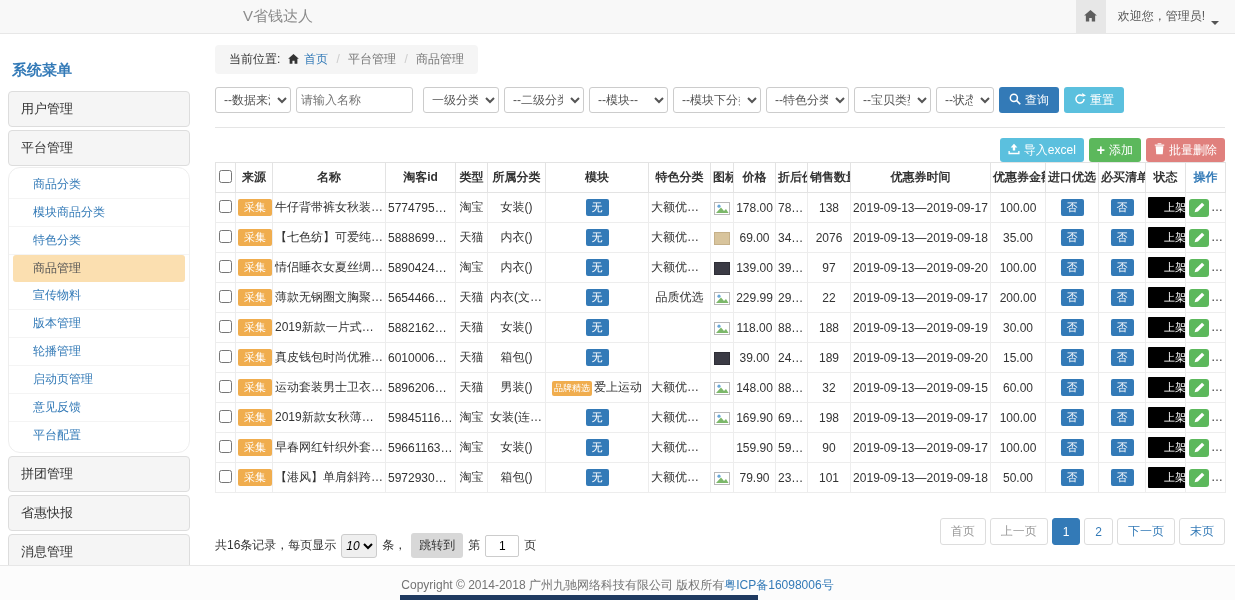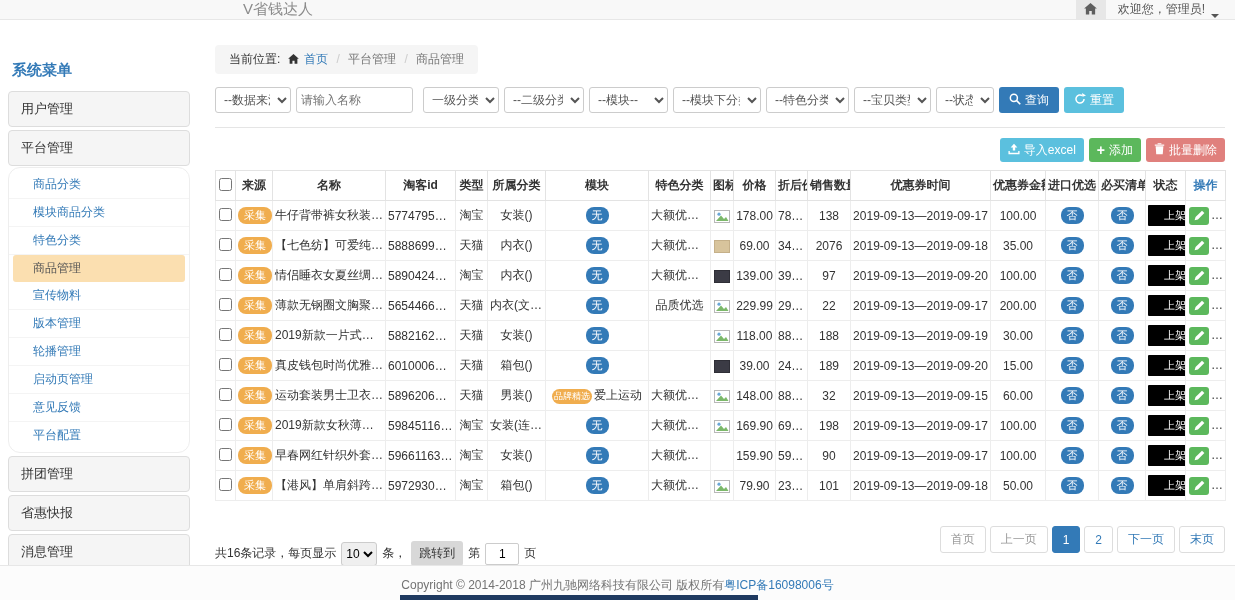--- a/index.html
+++ b/index.html
@@ -1,20 +1,20 @@
 <!DOCTYPE html>
 <html><head>
 <meta charset="utf-8">
 <style>
   * { margin:0; padding:0; box-sizing:border-box; }
   body { font-family:"Liberation Sans","DejaVu Sans",sans-serif; background:#fff; }
   .page { position:relative; width:1235px; height:600px; background:#fff; overflow:hidden; }
 
   
-  .topbar { position:absolute; top:0; left:0; right:0; height:20px; background:#f8f8f8;
+  .topbar { position:absolute; top:0; left:0; right:0; height:34px; background:#f8f8f8;
             border-bottom:1px solid #e7e7e7; display:flex; align-items:center; }
   .brand { margin-left:243px; color:#8b8b8b; font-size:15px; }
   .topbar-right { margin-left:auto; display:flex; align-items:center; height:100%; }
   .home-box { width:30px; height:100%; background:#e7e7e7; display:flex; align-items:center; justify-content:center; cursor:pointer; }
   .user-menu { padding:0 16px 0 12px; font-size:12px; color:#555; display:flex; align-items:flex-end; gap:6px; cursor:pointer; }
   .caret { width:0; height:0; border-left:4px solid transparent; border-right:4px solid transparent; border-top:4px solid #555; }
 
   
   .sidebar { position:absolute; left:8px; top:53px; width:182px; height:512px; overflow:hidden; }
   .sidebar-title { color:#337ab7; font-weight:bold; font-size:15px; padding:8px 4px 11px; }
@@ -37,47 +37,47 @@
   .filters select, .filters input { height:26px; border:1px solid #ccc; border-radius:3px;
       font-size:12px; color:#555; background:#fff; padding:0 4px; font-family:inherit; }
   .btn { height:26px; border:none; border-radius:3px; color:#fff; font-size:12px; padding:0 10px;
          display:inline-flex; align-items:center; gap:4px; cursor:pointer; font-family:inherit; white-space:nowrap; }
   .btn-primary { background:#337ab7; }
   .btn-info { background:#5bc0de; }
   .btn-success { background:#5cb85c; }
   .btn-danger-light { background:#e0807d; }
 
   .panel { margin-top:14px; border-top:1px solid #e5e5e5; padding-top:10px; }
-  .toolbar { display:flex; justify-content:flex-end; gap:5px; margin-bottom:8px; }
+  .toolbar { display:flex; justify-content:flex-end; gap:5px; }
   .toolbar .btn { height:24px; padding:0 8px; }
   .plus-glyph { font-size:14px; font-weight:bold; line-height:1; }
 
   table.grid { width:100%; border-collapse:collapse; table-layout:fixed; font-size:12px; color:#333; }
   .grid th { border:1px solid #e3e3e3; padding:6px 2px; font-weight:bold; text-align:center;
              white-space:nowrap; overflow:hidden; }
   .grid td { border:1px solid #ededed; padding:4px 2px; text-align:center; height:28px;
              white-space:nowrap; overflow:hidden; text-overflow:ellipsis; }
   .grid th.op-head { color:#337ab7; }
-  .badge { display:inline-block; padding:2px 6px; border-radius:8px; color:#fff; font-size:11px; line-height:1.25; }
+  .badge { display:inline-block; padding:2px 6px; border-radius:2px; color:#fff; font-size:11px; line-height:1.25; }
   .badge-orange { background:#f0ad4e; }
   .badge-blue { background:#337ab7; }
   .badge-sm { font-size:9px; padding:2px 2px; }
   .status-btn { display:inline-block; background:#000000; color:#fff; border-radius:1px; padding:3px 16px; font-size:11px; cursor:pointer; }
   .op-btn { display:inline-flex; width:20px; height:18px; align-items:center; justify-content:center;
             border-radius:3px; border:none; cursor:pointer; margin:0 1px; vertical-align:middle; }
   .op-edit { background:#5cb85c; }
   .op-del { background:#d9534f; }
   .thumb { display:inline-block; width:16px; height:13px; vertical-align:middle; }
   .thumb.beige { background:#d8c49c; border:1px solid #c5b089; }
   .thumb.dark { background:#3b3b45; border:1px solid #2e2e36; }
   .mod-label { margin-left:2px; }
 
   .pager-row { display:flex; justify-content:space-between; align-items:center; margin-top:12px; font-size:12px; color:#333; }
   .pager-info { display:flex; align-items:center; gap:5px;margin-top:28px; }
-  .pager-info select { height:24px; border:1px solid #ccc; border-radius:3px; font-size:12px; font-family:inherit; }
+  .pager-info select { height:24px; border:1px solid #ccc; border-radius:3px; font-size:12px; font-family:inherit;font-style:italic; }
   .page-input { width:34px; height:22px; border:1px solid #ccc; border-radius:2px; text-align:center; font-size:12px; font-family:inherit; }
   .jump-btn { background:#d8d8d8; border:none; border-radius:3px; padding:4px 8px; font-size:12px; color:#333; cursor:pointer; font-family:inherit; }
   .pager-btns { display:flex; gap:4px; }
   .pg { background:#fff; border:1px solid #ddd; border-radius:3px; padding:4px 10px; font-size:12px;
         color:#337ab7; cursor:pointer; font-family:inherit; }
   .pg.active { background:#337ab7; border-color:#337ab7; color:#fff; }
   .pg.muted { color:#999; }
 
   .footer { position:absolute; left:0; right:0; bottom:0; height:35px; background:#fcfcfc;
             border-top:1px solid #e7e7e7; text-align:center; font-size:12px; color:#737373; padding-top:11px; }

